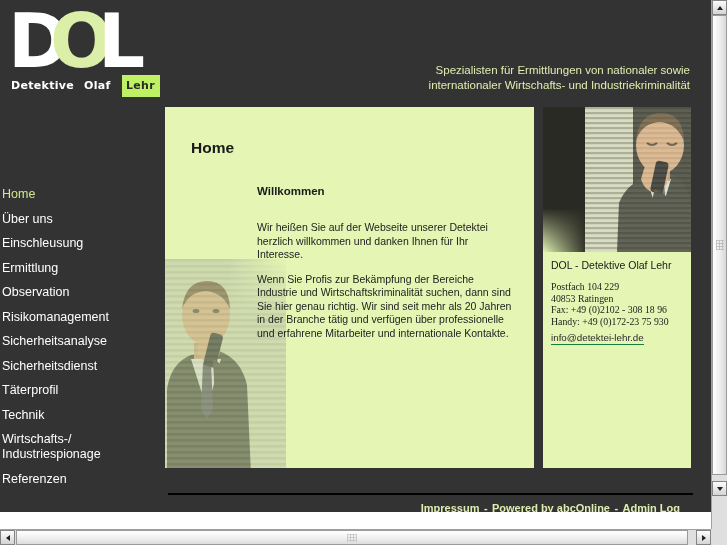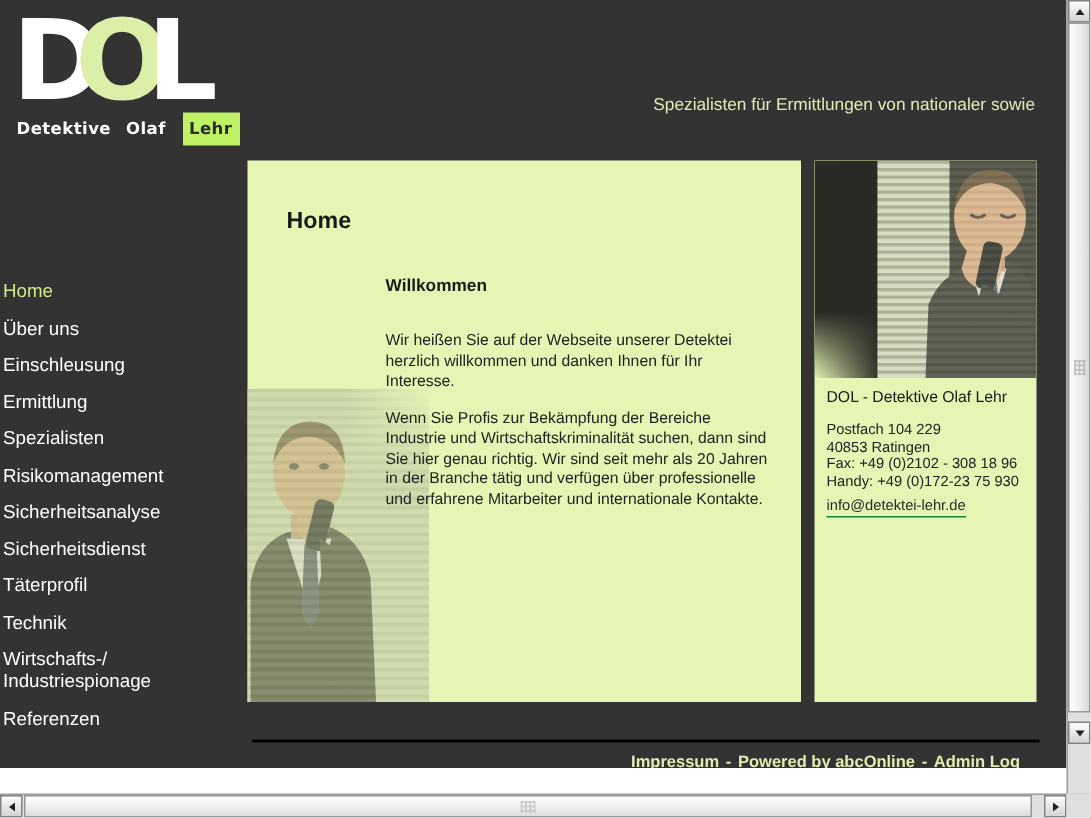--- a/index.html
+++ b/index.html
@@ -191,21 +191,21 @@
     font-weight: normal;
     color: #1a1a1a;
     margin: 0 0 10px 0;
     font-family: "Liberation Sans", sans-serif;
   }
   .contact-line {
     font-size: 9.8px;
     line-height: 11.6px;
     color: #222222;
     white-space: nowrap;
-    font-family: Liberation Sans, sans-serif;
+    font-family: Liberation Serif, serif;
   }
   #contact-email {
     font-size: 9.8px;
     line-height: 11.6px;
     color: #2a2a2a;
     text-decoration: none;
     border-bottom: 1px solid #15803d;
     display: inline-block;
     margin-top: 1px;
     cursor: pointer;
@@ -348,29 +348,30 @@
         </div>
         <div id="logo-words">
           <span class="logo-word" id="logo-word-detektive">Detektive</span>
           <span class="logo-word" id="logo-word-olaf">Olaf</span>
           <span class="logo-word" id="logo-word-lehr">Lehr</span>
         </div>
       </div>
 
       <div id="tagline">
         <div>Spezialisten für Ermittlungen von nationaler sowie</div>
+        <div>internationaler Wirtschafts- und Industriekriminalität</div>
       </div>
     </div>
 
     <nav id="sidebar">
       <a class="nav-item active" href="#"><span>Home</span></a>
       <a class="nav-item" href="#"><span>Über uns</span></a>
       <a class="nav-item" href="#"><span>Einschleusung</span></a>
       <a class="nav-item" href="#"><span>Ermittlung</span></a>
-      <a class="nav-item" href="#"><span>Spezialisten</span></a>
+      <a class="nav-item" href="#"><span>Observation</span></a>
       <a class="nav-item" href="#"><span>Risikomanagement</span></a>
       <a class="nav-item" href="#"><span>Sicherheitsanalyse</span></a>
       <a class="nav-item" href="#"><span>Sicherheitsdienst</span></a>
       <a class="nav-item" href="#"><span>Täterprofil</span></a>
       <a class="nav-item" href="#"><span>Technik</span></a>
       <a class="nav-item" href="#">
         <span class="l2">Wirtschafts-/</span>
         <span class="l2">Industriespionage</span>
       </a>
       <a class="nav-item" href="#"><span>Referenzen</span></a>

